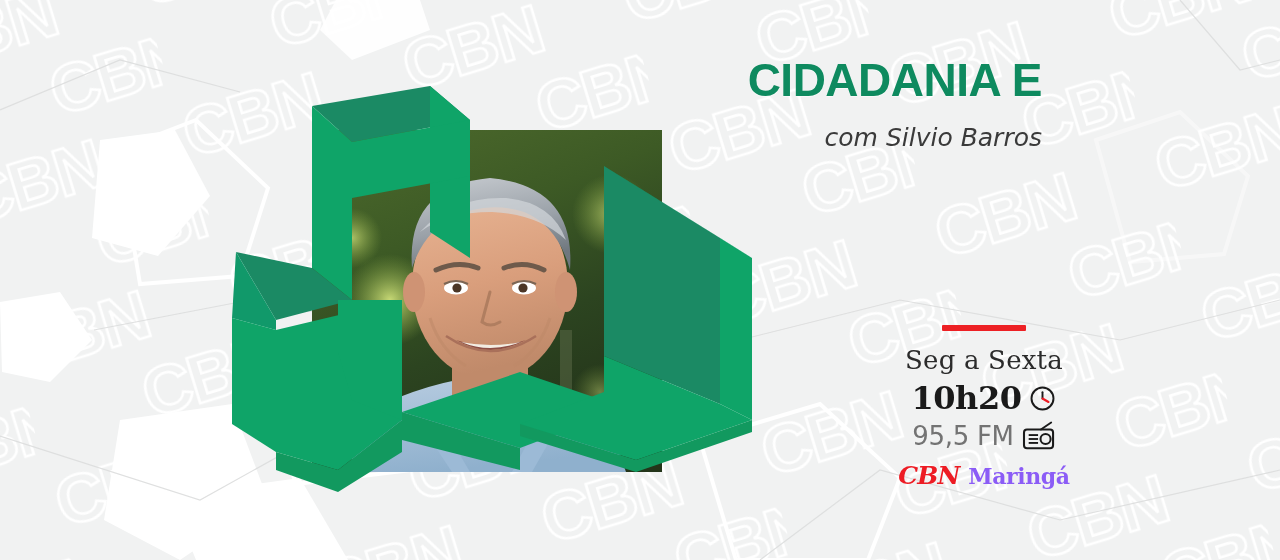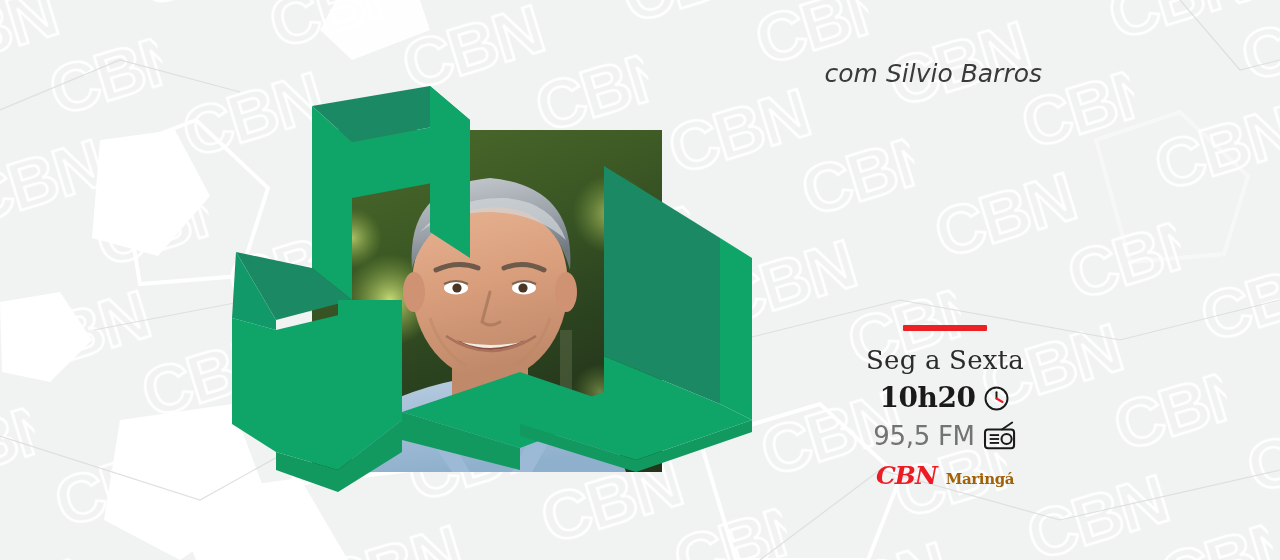--- a/index.html
+++ b/index.html
@@ -33,50 +33,50 @@
     font-size:46px;
     line-height:40px;
     letter-spacing:-0.5px;
     color:#0e8a5f;
     white-space:nowrap;
     margin:0;
     text-shadow:0 1px 0 rgba(255,255,255,.55);
   }
   .title-line.l2{margin-top:3px;}
   .subtitle{
-    margin-top:0;
+    margin-top:24px;
     font-family:"DejaVu Sans",sans-serif;
     font-style:italic;
     font-size:25px;
     line-height:28px;
     color:#3a3a3a;
     white-space:nowrap;
   }
 
   
   .info{
-    position:absolute;left:840px;top:325px;width:210px;
+    position:absolute;left:879px;top:325px;width:210px;
     text-align:center;
   }
   .info-rule{
     width:84px;height:6px;background:#ed2024;border-radius:1px;
     margin:0 auto 14px auto;
   }
   .info-days{
     font-family:"DejaVu Serif",serif;
     font-size:26px;line-height:30px;color:#2b2b2b;
     letter-spacing:.2px;
   }
   .info-row{
     display:flex;align-items:center;justify-content:center;
     gap:8px;margin-top:6px;
   }
   .info-time{
     font-family:"DejaVu Serif",serif;
-    font-weight:bold;font-size:28px;line-height:34px;color:#1a1a1a;
+    font-weight:bold;font-size:32px;line-height:34px;color:#1a1a1a;
     letter-spacing:-0.5px;
   }
   .info-freq{
     font-family:"DejaVu Sans",sans-serif;
     font-size:26px;line-height:28px;color:#737373;
     letter-spacing:-0.3px;
   }
   .icon{display:block;}
 
   
@@ -85,22 +85,22 @@
     gap:9px;margin-top:12px;
   }
   .cbn-mark{
     font-family:"DejaVu Serif",serif;
     font-weight:bold;font-style:italic;
     font-size:25px;line-height:25px;
     color:#ed1c24;letter-spacing:-1px;
   }
   .cbn-city{
     font-family:"DejaVu Serif",serif;
-    font-weight:bold;font-size:15px;line-height:23px;
-    color:#a16207;letter-spacing:-0.4px;
+    font-weight:bold;font-size:22px;line-height:23px;
+    color:#8b5cf6;letter-spacing:-0.4px;
   }
 </style>
 </head>
 <body>
 
 <div id="banner">
 
   <div class="bg-base"></div>
 
   <svg class="bg-wm" width="1560" height="840" viewBox="0 0 1560 840" aria-hidden="true">
@@ -244,20 +244,21 @@
       <polygon points="604,166 720,238 752,258 636,186" fill="#15a06a"></polygon>
 
       <polygon points="604,356 720,404 752,420 636,460 520,424 604,392" fill="#0fa468"></polygon>
       <polygon points="520,424 636,460 752,420 752,432 636,472 520,436" fill="#12995f"></polygon>
 
       <polygon points="470,120 604,166 604,200 470,176" fill="#0fa468" opacity="0"></polygon>
     </g>
   </svg>
 
   <div class="titles">
+    <div class="title-line l1">CIDADANIA E</div>
     <div class="subtitle">com Silvio Barros</div>
   </div>
 
   <div class="info">
 
     <div class="info-rule"></div>
 
     <div class="info-days">Seg a Sexta</div>
 
     <div class="info-row">

